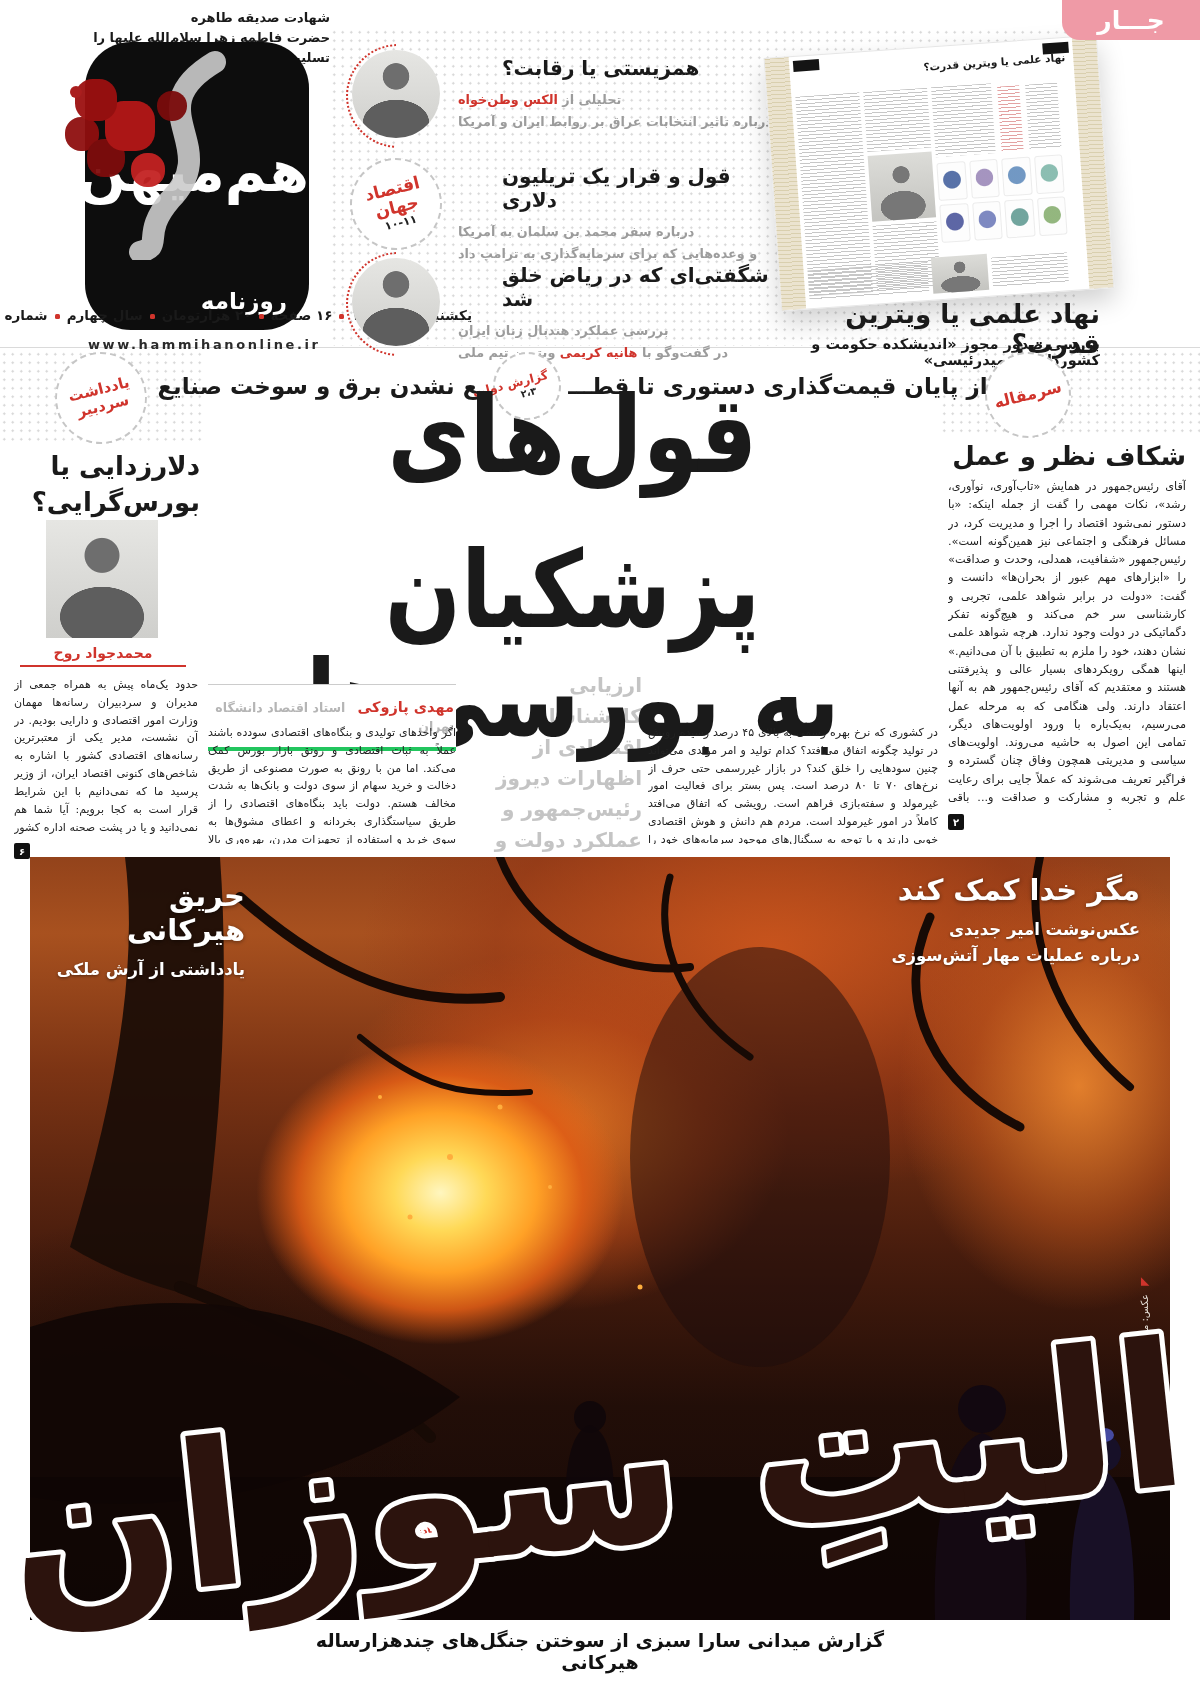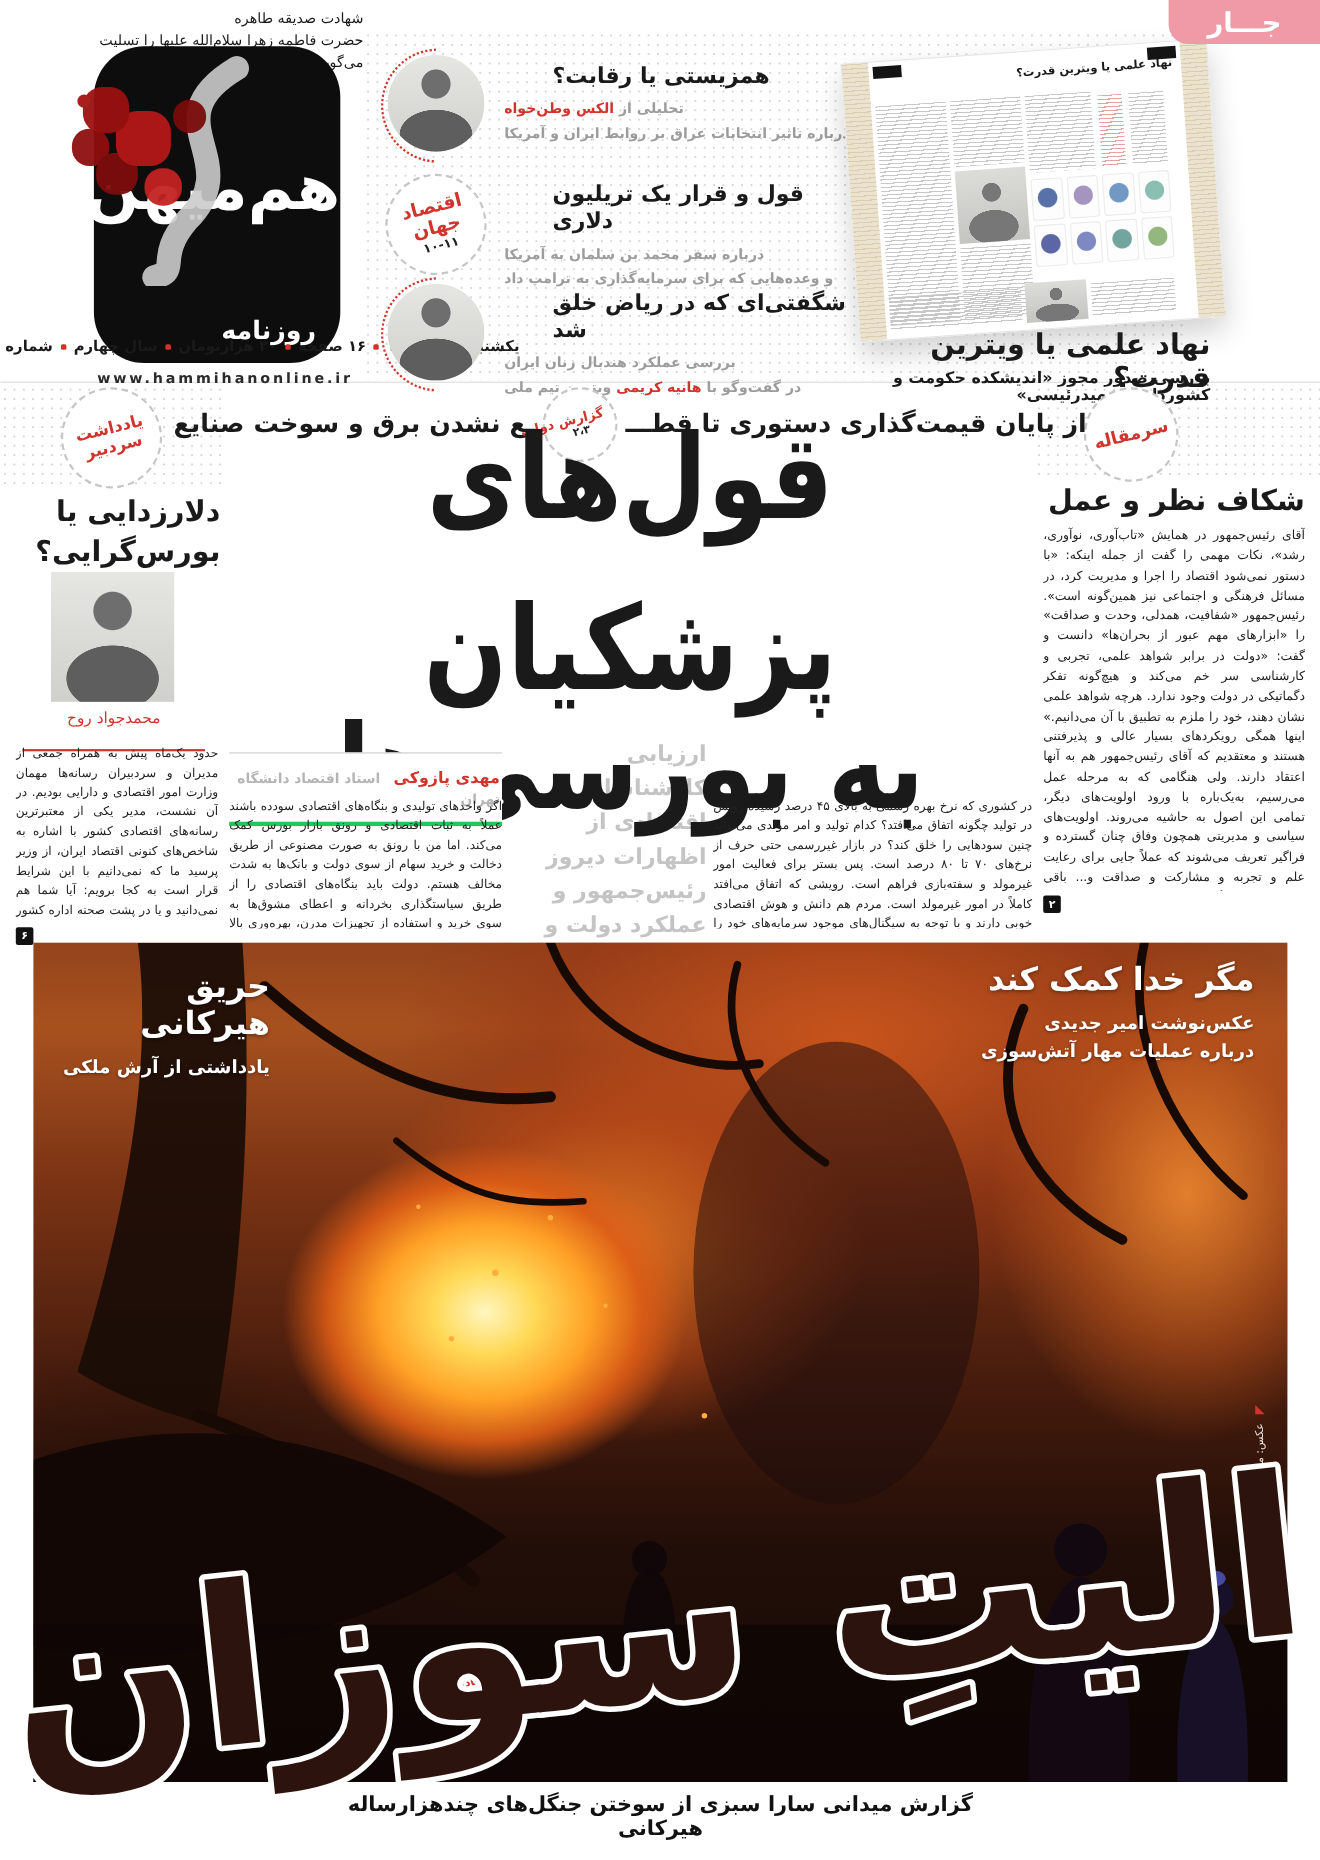--- a/index.html
+++ b/index.html
@@ -2,21 +2,21 @@
 <html lang="fa" dir="rtl"><head>
 <meta charset="utf-8">
 <style>
   html,body{margin:0;padding:0;background:#fff;}
   .page{position:relative;width:1200px;height:1691px;background:#fff;overflow:hidden;
         font-family:"DejaVu Sans",sans-serif;direction:rtl;color:#1a1a1a;}
   .abs{position:absolute;}
   .dots{position:absolute;background-image:radial-gradient(#d6d6d6 1.1px,transparent 1.25px);
         background-size:8.5px 8.5px;z-index:0;}
   
-  .condolence{left:58px;top:8px;width:272px;text-align:right;font-size:13px;font-weight:normal;line-height:1.55;z-index:2;}
+  .condolence{left:58px;top:8px;width:272px;text-align:right;font-size:13px;font-weight:bold;line-height:1.55;z-index:2;}
   .logo{left:85px;top:42px;width:224px;height:288px;background:#0d0d0d;border-radius:46px;z-index:2;}
   .logo-title{position:absolute;left:0;right:0;top:96px;text-align:center;color:#fff;font-size:57px;font-weight:bold;}
   .logo-sub{position:absolute;right:22px;bottom:16px;color:#fff;font-size:23px;font-weight:bold;}
   .swirl{left:95px;top:50px;z-index:3;}
   .flowers{left:70px;top:86px;width:12px;height:12px;border-radius:50%;background:#a61212;z-index:4;opacity:.95;
     box-shadow:20px 8px 0 15px #9c1010,54px 34px 0 19px #b41717,30px 66px 0 13px #7e0c0c,
                72px 78px 0 11px #c32222,6px 42px 0 11px #8f0f0f,96px 14px 0 9px #7a0b0b;}
   .dateline{left:88px;top:307px;width:384px;display:flex;white-space:nowrap;font-size:13.5px;font-weight:bold;z-index:2;}
   .date-part+.date-part::before{content:"";display:inline-block;width:5px;height:5px;background:#d0342c;
     border-radius:1.5px;margin:0 7px 1px 7px;}
@@ -60,22 +60,22 @@
     background:radial-gradient(circle at 50% 45%,var(--c) 0 46%,transparent 52%);opacity:.8;}
   .preview-title{left:778px;top:299px;width:322px;text-align:right;font-size:26px;font-weight:bold;z-index:2;}
   .preview-sub{left:778px;top:336px;width:322px;text-align:right;font-size:14.5px;font-weight:bold;z-index:2;}
   .hr1{left:0;top:347px;width:1200px;height:1px;background:#dadada;}
   
   .col-title{text-align:right;font-size:26px;font-weight:bold;line-height:1.4;z-index:2;}
   .body-txt{font-size:11px;line-height:1.62;text-align:justify;overflow:hidden;z-index:2;color:#222;}
   .endmark{width:16px;height:16px;background:#111;color:#fff;font-size:10px;font-weight:bold;
     display:flex;align-items:center;justify-content:center;border-radius:2px;z-index:3;}
   .lt-photo{left:46px;top:520px;width:112px;height:118px;z-index:2;}
-  .lt-name{left:20px;top:645px;width:166px;text-align:center;color:#d0342c;font-size:14px;font-weight:normal;
-    border-bottom:2px solid #d0342c;padding-bottom:20px;z-index:2;}
+  .lt-name{left:20px;top:645px;width:166px;text-align:center;color:#d0342c;font-size:14px;font-weight:bold;
+    border-bottom:2px solid #d0342c;padding-bottom:4px;z-index:2;}
   
   .kicker{left:205px;top:352px;width:735px;display:flex;align-items:center;justify-content:center;gap:7px;
     font-size:23px;font-weight:bold;z-index:2;}
   .kicker span{white-space:nowrap;}
   .headline{left:205px;top:388px;width:735px;text-align:center;font-weight:bold;font-size:86px;line-height:1.45;z-index:2;}
   .fat{display:inline-block;transform:scale(1.04,1.24);transform-origin:center;}
   .deck{left:462px;top:670px;width:180px;color:#c4c4c4;font-size:20px;font-weight:bold;
     text-align:right;line-height:1.55;z-index:1;}
   .exh{border-top:1px solid #ccc;border-bottom:4px solid #22c55e;padding:12px 2px;z-index:2;background:#fff;}
   .exh .nm{color:#d0342c;font-weight:bold;font-size:14.5px;}

